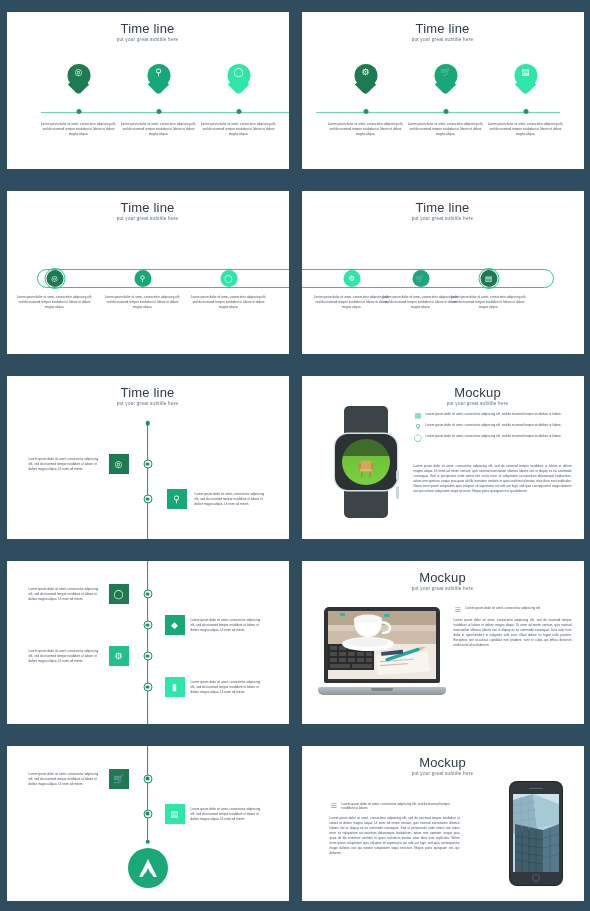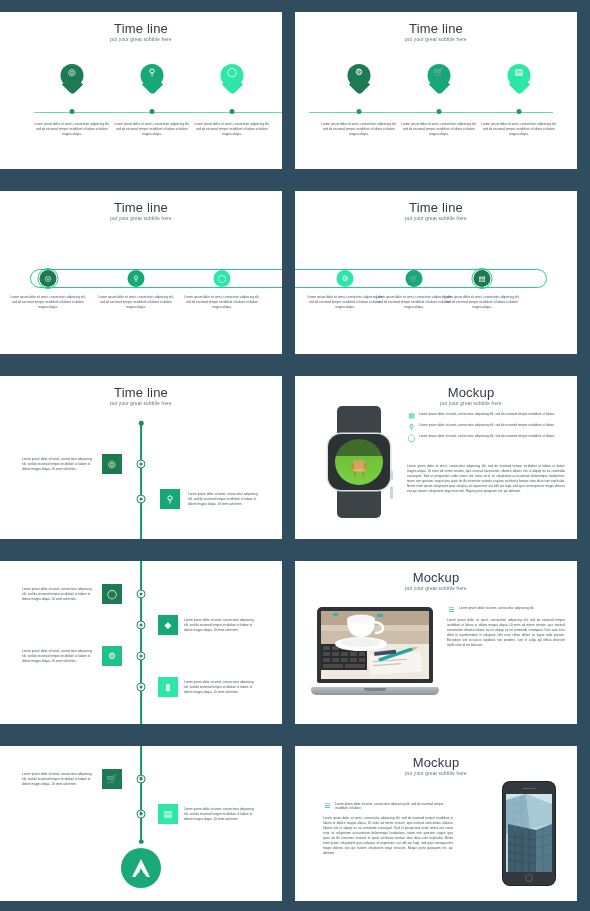--- a/index.html
+++ b/index.html
@@ -9,21 +9,21 @@
     font-family: "Liberation Sans", sans-serif;
     overflow: hidden;
   }
   .deck {
     width: 590px; height: 911px;
     display: grid;
     grid-template-columns: 295px 295px;
     grid-auto-rows: 180px 185px 185px 185px 176px;
     background: #2f4d5e;
   }
-  .cell { position: relative; display: flex; align-items: center; }
+  .cell { position: relative; display: flex; align-items: center; justify-content: center; }
   .slide {
     position: relative;
     background: #ffffff;
     width: 282px;
     height: 157px;
     overflow: hidden;
   }
   .r2 .slide, .r3 .slide, .r4 .slide { height: 163px; }
   .r5 .slide { height: 155px; }
 

